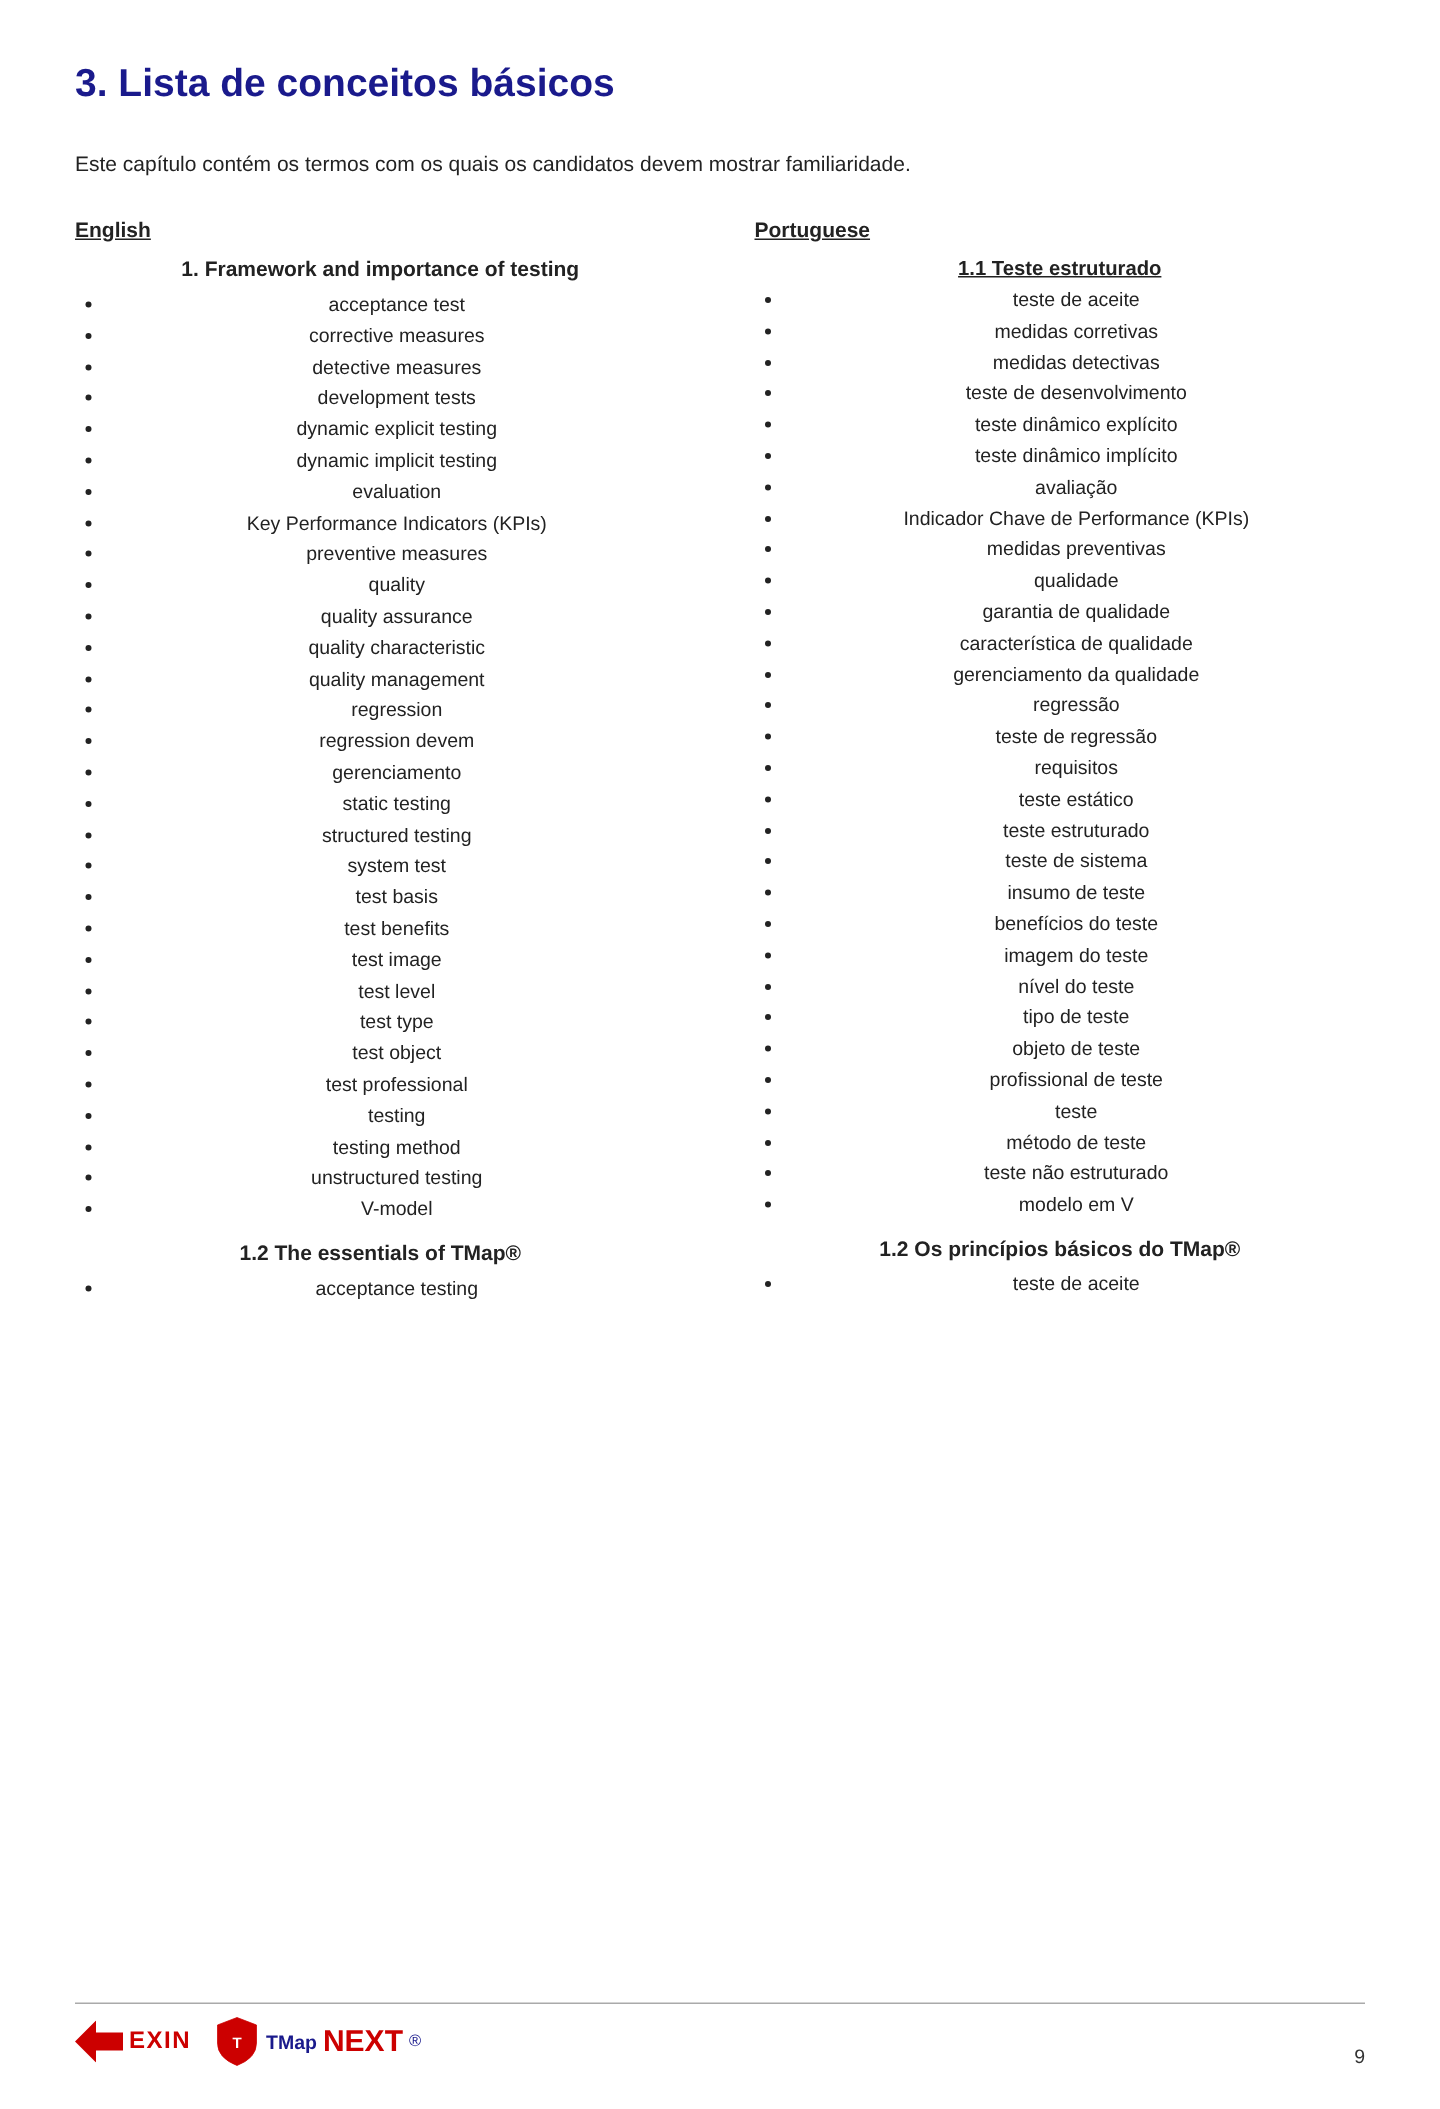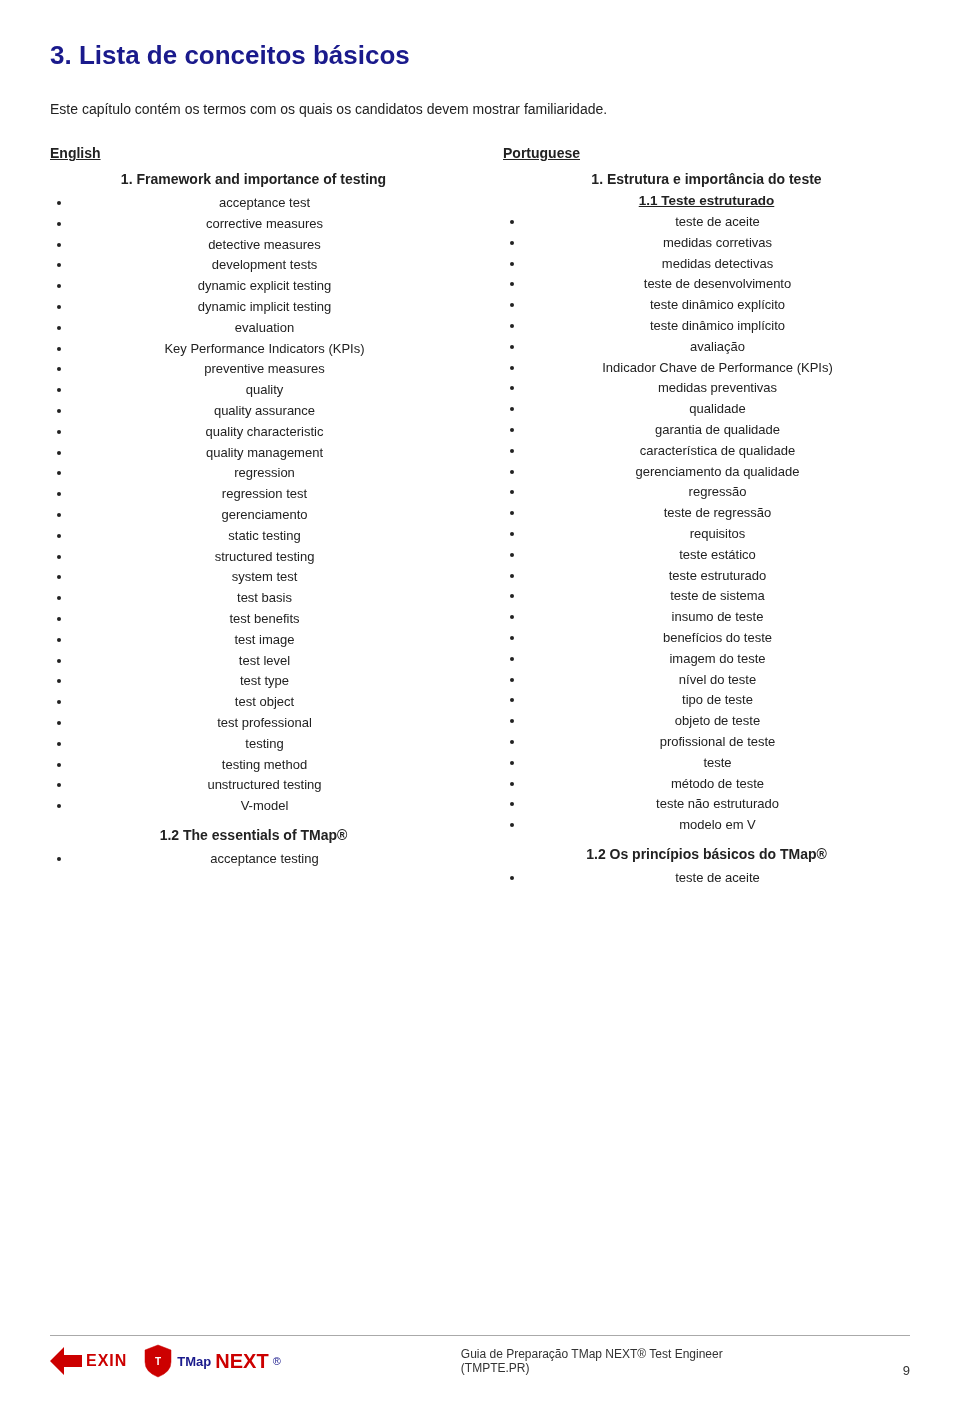--- a/index.html
+++ b/index.html
@@ -175,21 +175,21 @@
             <li>dynamic explicit testing</li>
             <li>dynamic implicit testing</li>
             <li>evaluation</li>
             <li>Key Performance Indicators (KPIs)</li>
             <li>preventive measures</li>
             <li>quality</li>
             <li>quality assurance</li>
             <li>quality characteristic</li>
             <li>quality management</li>
             <li>regression</li>
-            <li>regression test</li>
+            <li>regression devem</li>
             <li>gerenciamento</li>
             <li>static testing</li>
             <li>structured testing</li>
             <li>system test</li>
             <li>test basis</li>
             <li>test benefits</li>
             <li>test image</li>
             <li>test level</li>
             <li>test type</li>
             <li>test object</li>
@@ -206,21 +206,20 @@
         <ul class="term-list">
         <li>acceptance testing</li>
           </ul>
       </div>
     </div>
 
     <div class="col">
       <div class="col-header col-header-underline">Portuguese</div>
 
       <div class="section-block">
-        <div class="section-title">1. Estrutura e importância do teste</div>
         <div class="subsection-title">1.1 Teste estruturado</div>
         <ul class="term-list">
         <li>teste de aceite</li>
             <li>medidas corretivas</li>
             <li>medidas detectivas</li>
             <li>teste de desenvolvimento</li>
             <li>teste dinâmico explícito</li>
             <li>teste dinâmico implícito</li>
             <li>avaliação</li>
             <li>Indicador Chave de Performance (KPIs)</li>
@@ -277,19 +276,15 @@
       <svg width="30" height="34" viewBox="0 0 30 34">
         <path d="M15 1 L28 6 L28 18 Q28 28 15 33 Q2 28 2 18 L2 6 Z" fill="#c00" stroke="#c00" stroke-width="0.5"></path>
         <text x="15" y="21" text-anchor="middle" fill="white" font-size="10" font-weight="bold" font-family="Arial">T</text>
       </svg>
       <span style="font-size:13px; font-weight:bold; color:#1a1a8c;">TMap</span>
       <span style="font-size:20px; font-weight:bold; color:#cc0000;">NEXT</span>
       <span style="font-size:11px; vertical-align:super; color:#1a1a8c;">®</span>
     </div>
   </div>
 
-  <div class="footer-center">
-    <div>Guia de Preparação TMap NEXT® Test Engineer</div>
-    <div>(TMPTE.PR)</div>
-  </div>
 
   <div class="footer-page">9</div>
 </div>
 
 </body></html>

